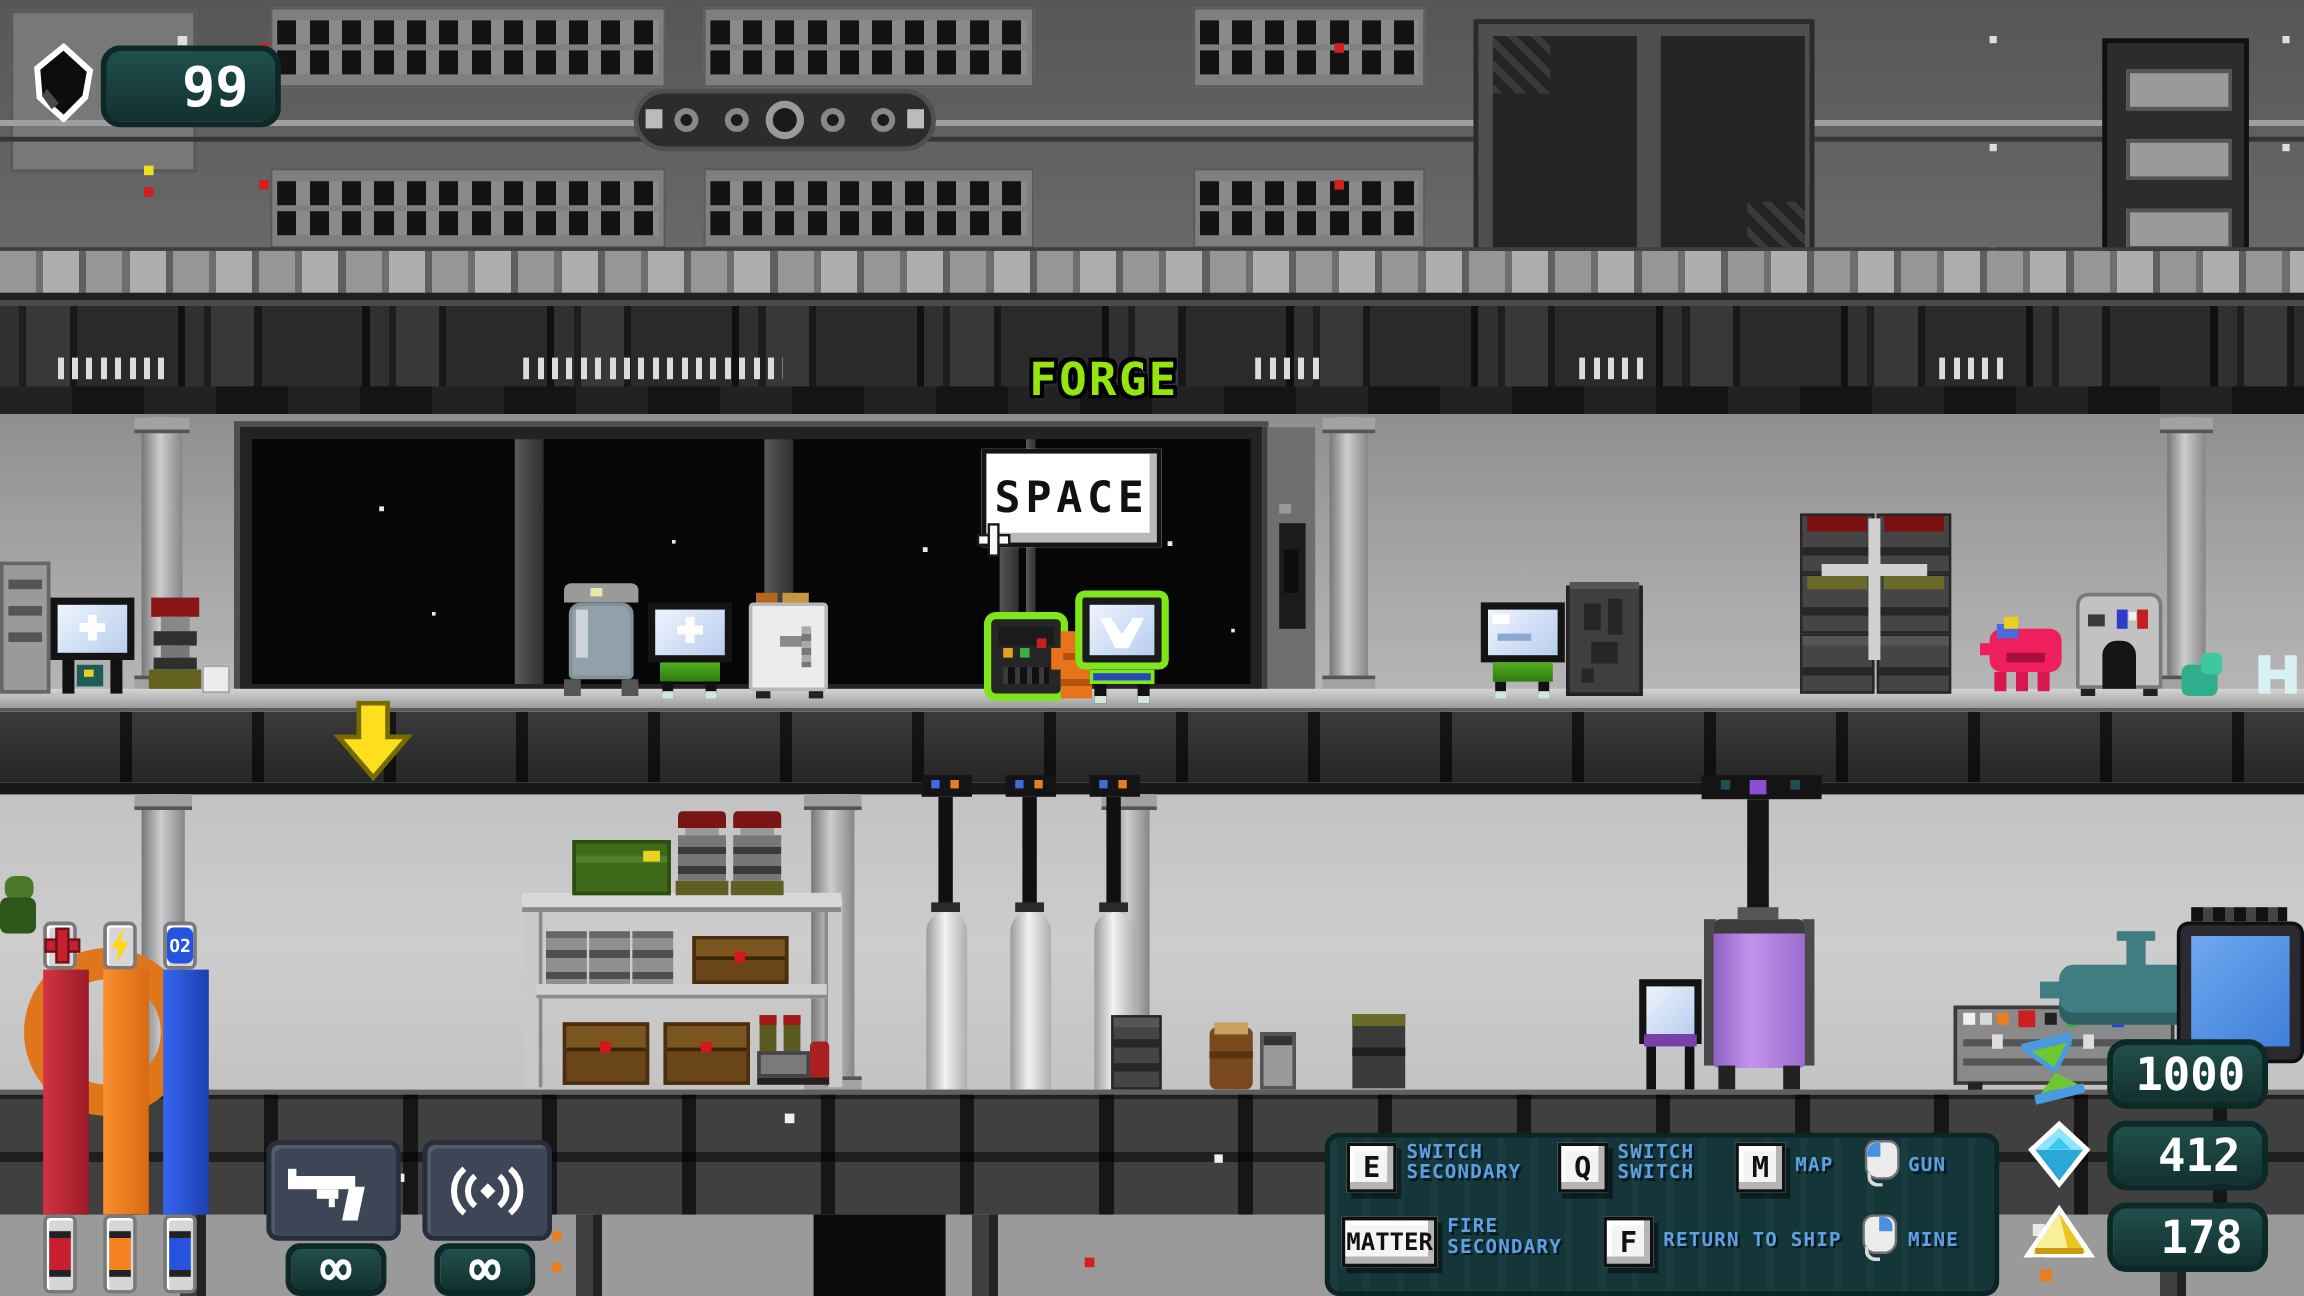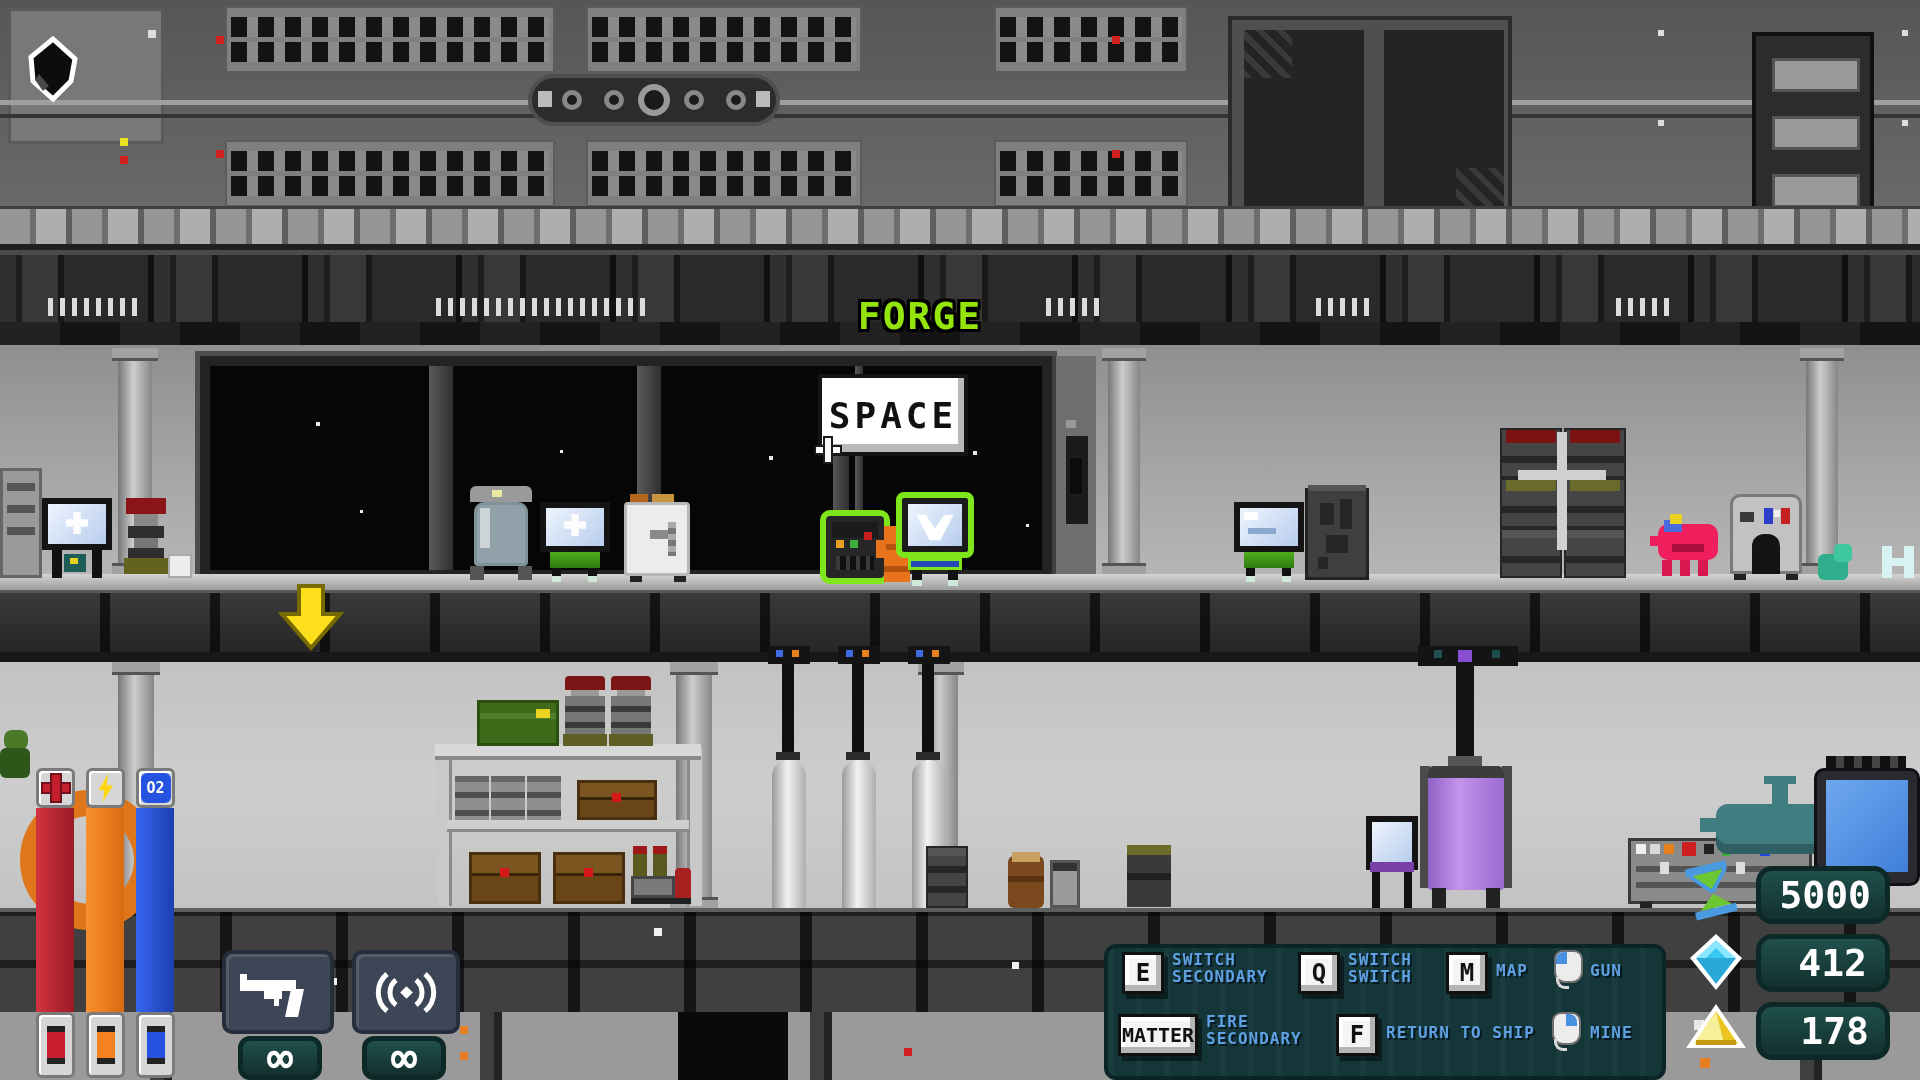--- a/index.html
+++ b/index.html
@@ -51,21 +51,21 @@
   .mintfoot{background:#cfe8d8;}
   .chest{background:#6a4518;border:3px solid #4a2f0e;box-sizing:border-box;}
   .chest .lid{position:absolute;left:0;top:0;width:100%;height:40%;background:#7a5520;border-bottom:3px solid #3a2408;}
   .chest .dot{position:absolute;width:9px;height:9px;background:#d41818;left:calc(50% - 5px);top:28%;}
   .barrel{background:#454545;border:2px solid #262626;box-sizing:border-box;}
   .cyl{background:linear-gradient(90deg,#9a9a9a,#f2f2f2 45%,#aeaeae);border-radius:16px 16px 0 0;}
 
   
   .pill{background:linear-gradient(#20504c,#12302e);border:5px solid #0c2928;border-radius:16px;box-sizing:border-box;
         color:#fff;display:flex;align-items:center;justify-content:flex-end;}
-  .iconbox{width:39px;height:40px;background:#d6d6d6;border:3px solid #7a7a7a;border-radius:6px;box-sizing:border-box;
+  .iconbox{width:28px;height:40px;background:#d6d6d6;border:3px solid #7a7a7a;border-radius:6px;box-sizing:border-box;
         box-shadow:inset 2px 2px 0 #fff;display:flex;align-items:center;justify-content:center;}
   .keycap{position:absolute;height:42px;min-width:42px;background:#f4f4f4;color:#111;border:3px solid #101010;
         box-shadow:inset -5px -6px 0 #b5b5b5,inset 4px 4px 0 #fff, 4px 5px 0 rgba(0,0,0,.45);
         display:flex;align-items:center;justify-content:center;font-weight:bold;font-size:24px;box-sizing:border-box;}
   .kblabel{position:absolute;color:#5fa0e2;font-weight:bold;font-size:16px;line-height:17px;letter-spacing:1px;
         text-shadow:2px 2px 0 rgba(0,10,20,.65);white-space:nowrap;}
   .mouse{position:absolute;width:27px;height:32px;}
   .mouse .mbody{position:absolute;left:0;top:0;width:25px;height:29px;background:#ececec;border:2px solid #6f6f6f;border-radius:9px 9px 11px 11px;}
   .mouse .mbtn{position:absolute;top:2px;width:11px;height:12px;background:#4a90e0;}
   .mouse.left .mbtn{left:2px;border-radius:8px 0 0 0;}
@@ -491,20 +491,23 @@
   </svg>
   <div class="abs" style="left:816px;top:438px;width:24px;height:24px;z-index:30;">
     <div class="abs" style="left:0;top:9px;width:24px;height:6px;background:#f8f8f8;box-shadow:0 0 0 2px #1a1a1a;"></div>
     <div class="abs" style="left:9px;top:0;width:6px;height:24px;background:#f8f8f8;box-shadow:0 0 0 2px #1a1a1a;"></div>
   </div>
 
   <svg class="abs" style="left:26px;top:36px;z-index:20;" width="54" height="66">
     <polygon points="27,3 49,23 45,45 27,63 7,45 5,21" fill="#0d0d0d" stroke="#ffffff" stroke-width="5" stroke-linejoin="miter"></polygon>
     <polygon points="13,38 23,50 17,55 9,44" fill="#4a4a4a"></polygon>
   </svg>
+  <div class="abs pill px" style="left:84px;top:38px;width:150px;height:68px;z-index:20;font-size:46px;padding-right:22px;">
+    <span>99</span>
+  </div>
 
   <div class="abs" style="left:20px;top:790px;width:140px;height:140px;border:26px solid #e0761c;border-radius:50%;box-sizing:border-box;z-index:10;"></div>
   <div class="abs" style="left:0;top:730px;z-index:10;">
     <div class="abs" style="left:4px;top:0;width:24px;height:20px;background:#4a7a28;border-radius:8px;"></div>
     <div class="abs" style="left:0;top:18px;width:30px;height:30px;background:#2e551a;border-radius:6px;"></div>
   </div>
   <div class="abs" style="z-index:20;">
     <div class="abs iconbox" style="left:36px;top:768px;">
       <div style="position:relative;width:26px;height:26px;">
         <div class="abs" style="left:0;top:9px;width:26px;height:8px;background:#c81f2f;box-shadow:0 0 0 2px #70101a;"></div>
@@ -603,21 +606,21 @@
   <div class="abs" style="z-index:20;">
     <svg class="abs" style="left:1684px;top:862px;transform:rotate(-14deg);" width="56" height="56">
       <rect x="6" y="2" width="42" height="8" fill="#4a9ae0"></rect>
       <polygon points="10,10 46,10 28,30" fill="#6cc832"></polygon>
       <polygon points="28,32 12,46 44,46" fill="#6cc832"></polygon>
       <line x1="10" y1="10" x2="28" y2="30" stroke="#4a9ae0" stroke-width="4"></line>
       <line x1="46" y1="10" x2="28" y2="30" stroke="#4a9ae0" stroke-width="4"></line>
       <rect x="6" y="46" width="42" height="8" fill="#4a9ae0"></rect>
     </svg>
     <div class="abs pill px" style="left:1756px;top:866px;width:134px;height:58px;font-size:38px;padding-right:14px;">
-      <span>5000</span>
+      <span>1000</span>
     </div>
     <svg class="abs" style="left:1688px;top:932px;" width="56" height="60">
       <polygon points="28,2 54,26 28,58 2,26" fill="#ffffff"></polygon>
       <polygon points="8,26 48,26 28,52" fill="#2aa8d8"></polygon>
       <polygon points="8,26 48,26 28,8" fill="#8ce6ff"></polygon>
       <polygon points="18,26 38,26 28,16" fill="#38c8f2"></polygon>
     </svg>
     <div class="abs pill px" style="left:1756px;top:934px;width:134px;height:58px;font-size:38px;padding-right:18px;">
       <span>412</span>
     </div>

